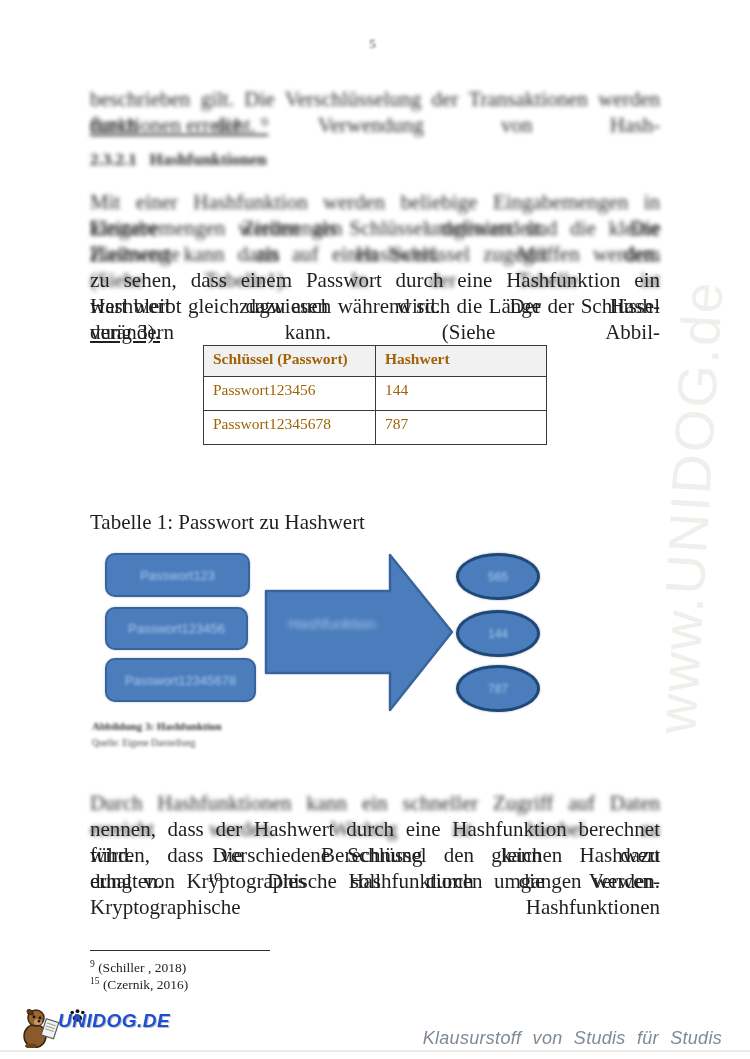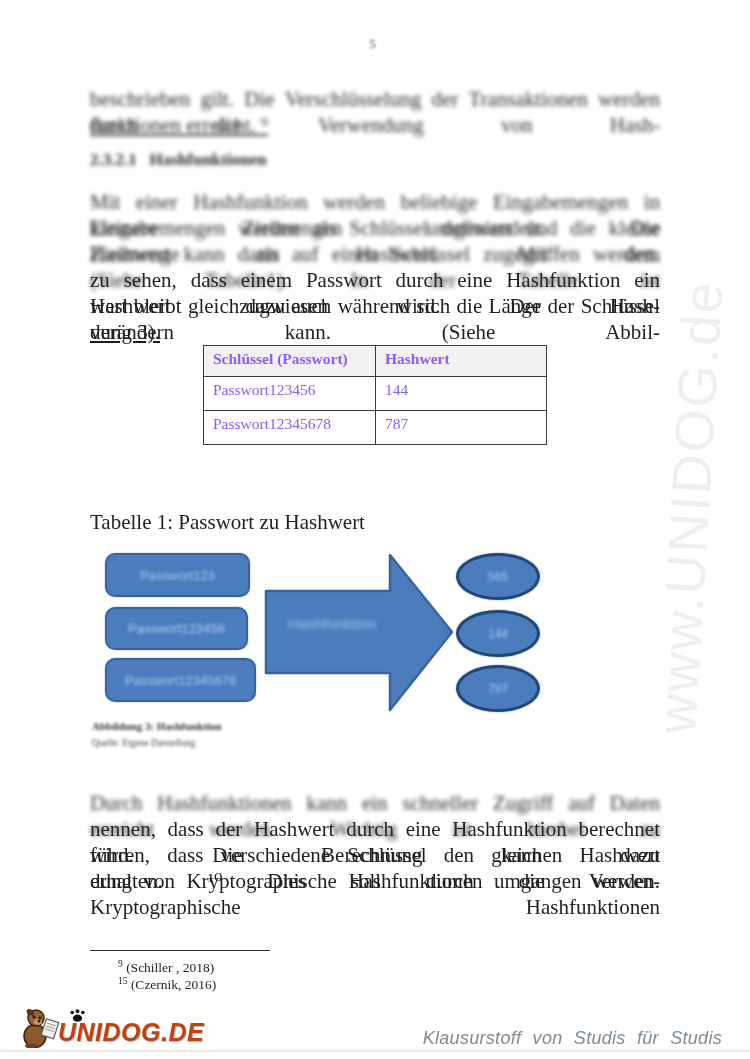--- a/index.html
+++ b/index.html
@@ -25,21 +25,21 @@
     position:absolute;top:36px;left:0;width:745px;text-align:center;
     font-size:13px;color:#4a4a4a;filter:blur(0.9px);
   }
   .heading{
     position:absolute;left:90px;top:150px;font-size:17px;font-weight:bold;
     white-space:pre;filter:blur(2px);color:#2a2a2a;
   }
   
   table.ptable{
     position:absolute;left:203px;top:345px;border-collapse:collapse;
-    font-size:15.5px;color:#8b5cf6;
+    font-size:15.5px;color:#a16207;
   }
   table.ptable th,table.ptable td{
     border:1px solid #3a3a3a;text-align:left;vertical-align:top;
     padding:4px 0 0 9px;font-weight:normal;
   }
   table.ptable th{background:#f1f1f1;font-weight:bold;height:26px;}
   table.ptable td{height:29px;}
   .col-key{width:162px;}
   .col-hash{width:161px;}
   .tbl-caption{position:absolute;left:90px;top:510px;font-size:21px;}
@@ -68,31 +68,31 @@
     box-shadow:0 0 2px rgba(40,60,110,.5);
   }
   .hash-1{left:366px;top:5px;}
   .hash-2{left:366px;top:62px;}
   .hash-3{left:366px;top:117px;}
   .shape-text{filter:blur(1.7px);}
   .fig-caption{position:absolute;left:92px;top:720px;font-size:11px;font-weight:bold;filter:blur(1.7px);color:#333;}
   .fig-source{position:absolute;left:92px;top:738px;font-size:9.5px;filter:blur(1.4px);color:#444;}
   
   .fn-rule{position:absolute;left:90px;top:950px;width:180px;border-top:1.5px solid #2f2f2f;}
-  .fn-block{position:absolute;left:90px;top:956px;width:400px;font-size:13.5px;margin-left:28px;}
+  .fn-block{position:absolute;left:90px;top:956px;width:400px;font-size:13.5px;}
   .fn-line{height:17px;line-height:17px;}
   .fn-mark{font-size:9.5px;vertical-align:5px;}
   
   .footer-logo{position:absolute;left:22px;top:1004px;width:300px;height:46px;}
   .dog-svg{position:absolute;left:0;top:2px;}
   .paw-svg{position:absolute;left:47px;top:5px;}
   .brand{
-    position:absolute;left:36px;top:14px;
+    position:absolute;left:36px;top:6px;
     font-family:"Liberation Sans","DejaVu Sans",sans-serif;
-    font-style:italic;font-weight:900;font-size:25px;letter-spacing:0.5px;color:#c2410c;
+    font-style:italic;font-weight:900;font-size:19px;letter-spacing:0.5px;color:#1d4ed8;
     text-shadow:1px 1px 0 rgba(130,130,130,.55);white-space:nowrap;
   }
   .tagline{
     position:absolute;right:28px;top:1028px;
     font-family:"Liberation Sans","DejaVu Sans",sans-serif;
     font-style:italic;font-size:18px;color:#7e8a94;word-spacing:6px;letter-spacing:.3px;
     white-space:nowrap;
   }
   .bottom-line{position:absolute;top:1050px;left:0;width:750px;height:2px;background:#ebebe9;}
 </style>

